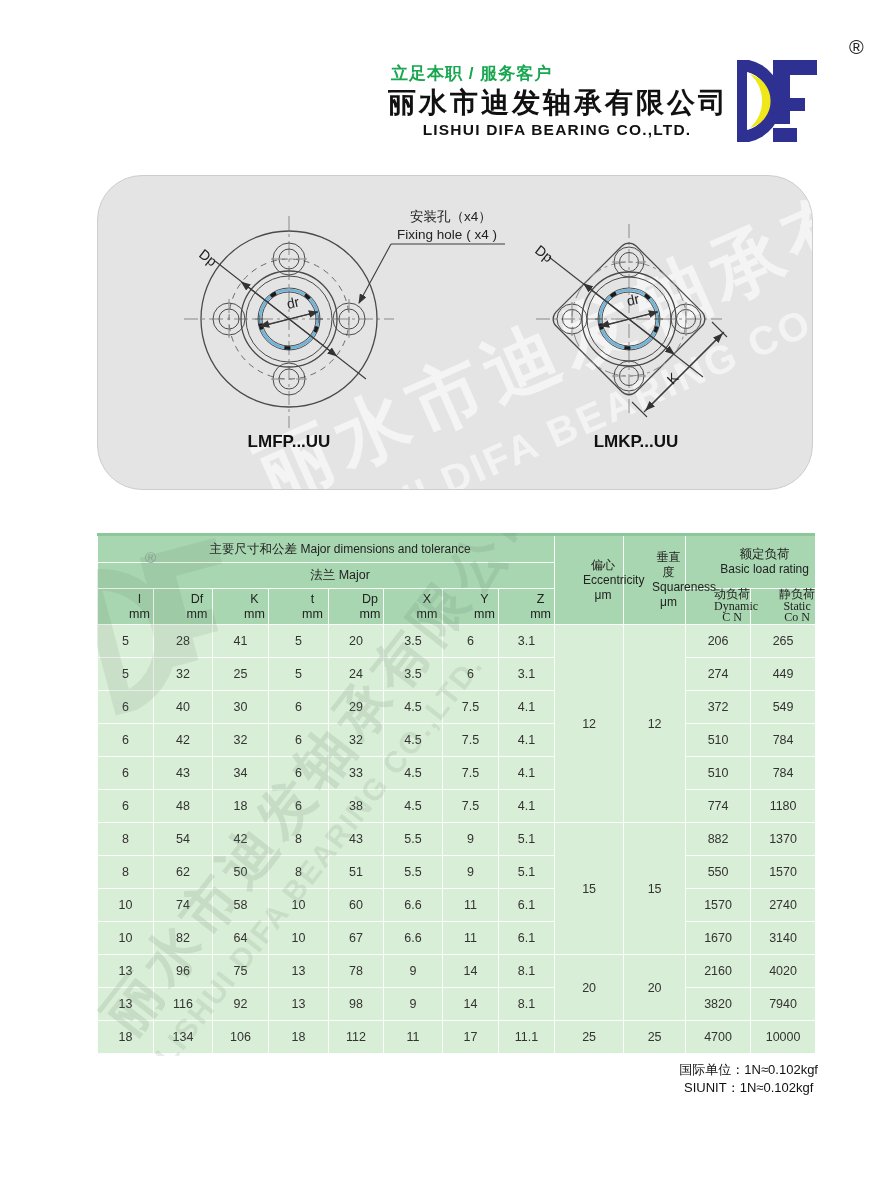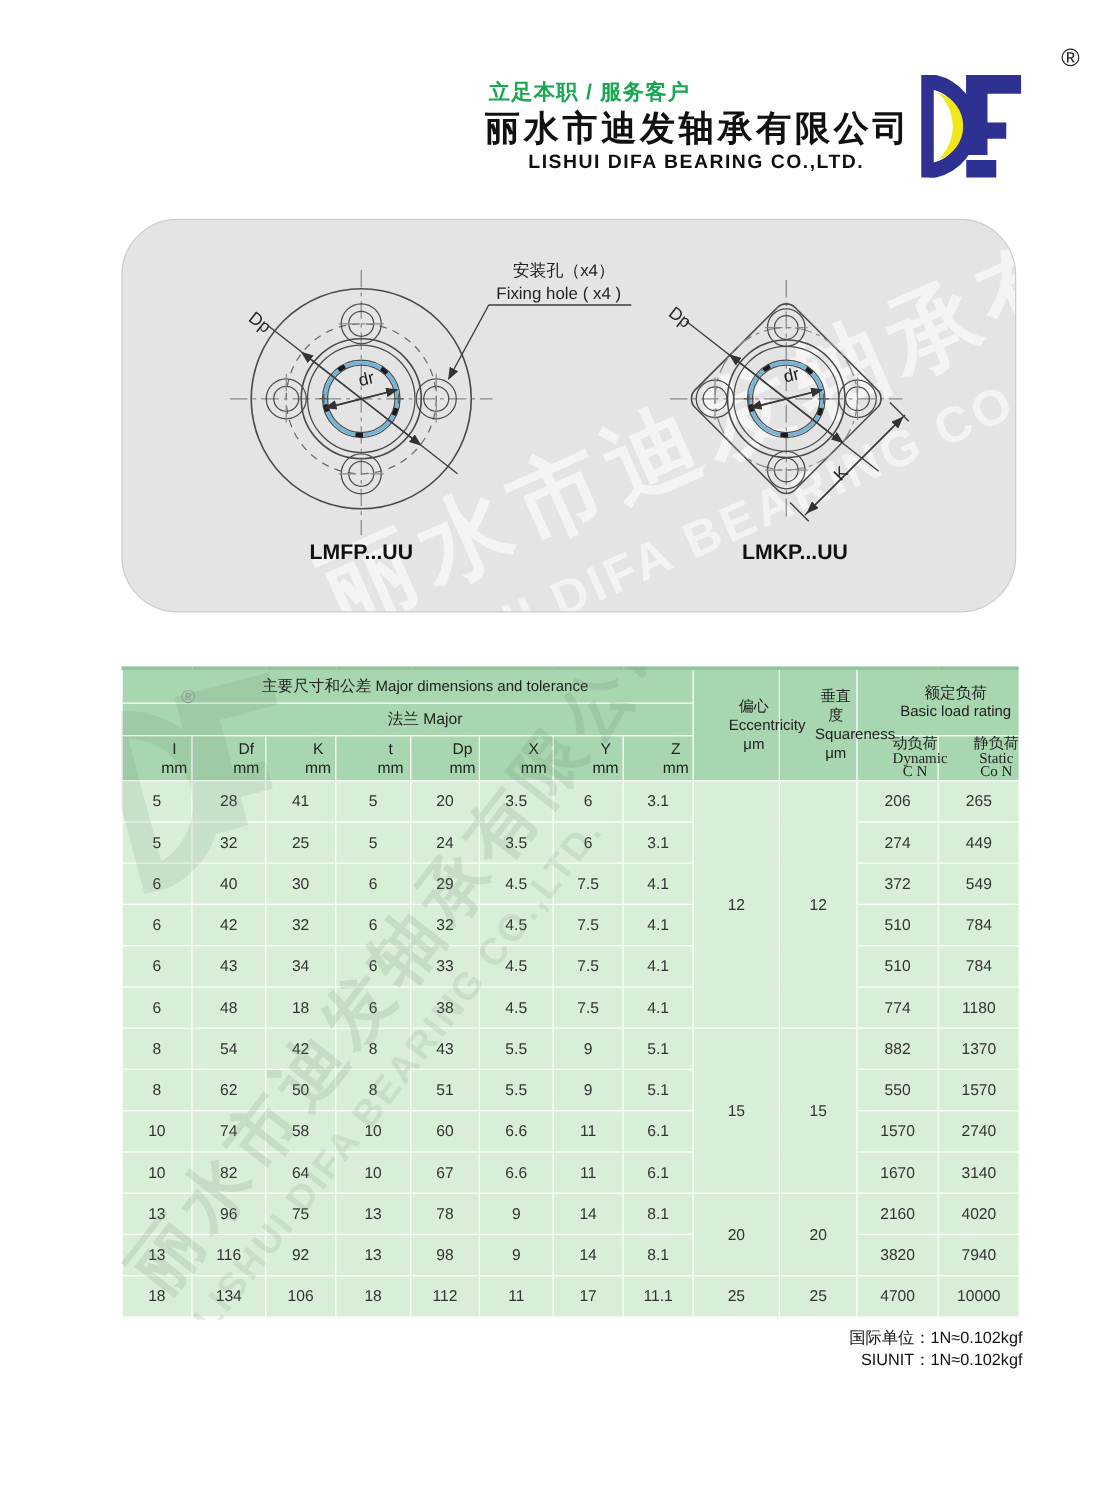--- a/index.html
+++ b/index.html
@@ -59,21 +59,21 @@
   .three-tight{line-height:11.5px;font-size:12px;font-family:Liberation Serif, serif;}
   .table-wm{position:absolute;left:-10px;top:470px;transform:rotate(-52deg);transform-origin:0 0;
             white-space:nowrap;z-index:2;pointer-events:none;}
   .table-wm .wm-cn{font-size:56px;font-weight:700;letter-spacing:6px;color:rgba(110,140,120,.18);}
   .table-wm .wm-en{font-size:30px;font-weight:700;letter-spacing:2px;color:rgba(110,140,120,.16);margin-top:2px;}
   .table-wm-logo{position:absolute;left:-6px;top:14px;width:150px;height:190px;opacity:.12;
             transform:rotate(-15deg);z-index:2;pointer-events:none;}
   .table-reg{position:absolute;left:48px;top:16px;z-index:2;font-size:15px;color:#8fa496;pointer-events:none;}
 
   
-  .footer{position:absolute;right:66px;top:1061px;text-align:right;font-size:13px;line-height:18px;color:#111;}
+  .footer{position:absolute;right:66px;top:1061px;text-align:center;font-size:13px;line-height:18px;color:#111;}
 </style>
 </head>
 <body>
 
 <div class="page">
 
   <div class="slogan">立足本职 / 服务客户</div>
   <div class="company-cn">丽水市迪发轴承有限公司</div>
   <div class="company-en">LISHUI DIFA BEARING CO.,LTD.</div>
   <div class="reg-mark">®</div>

